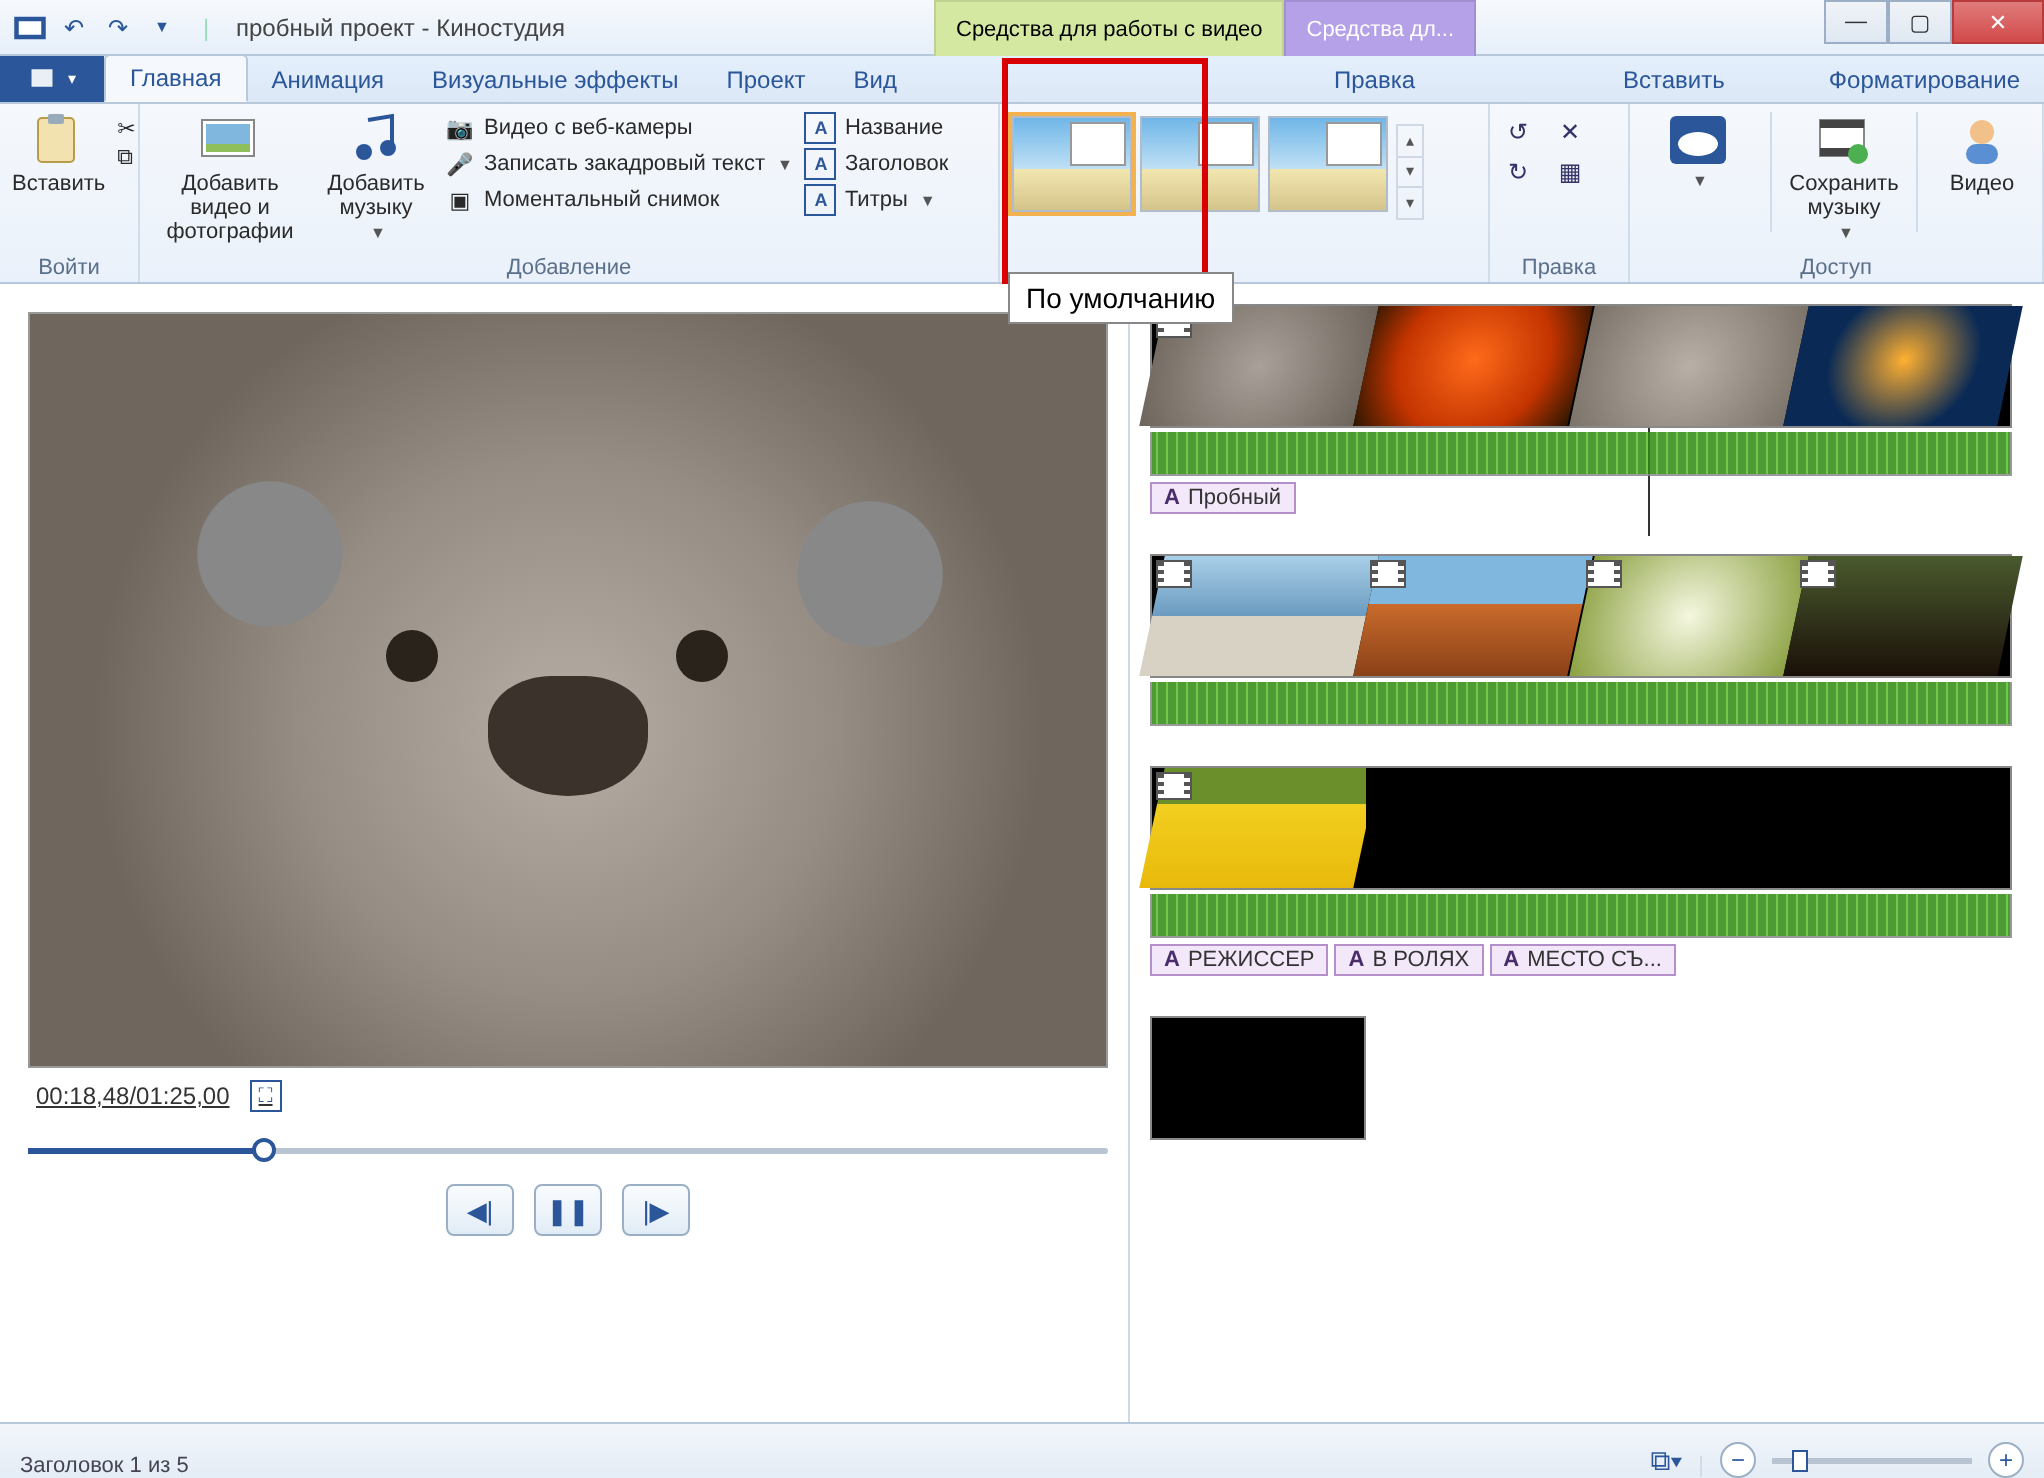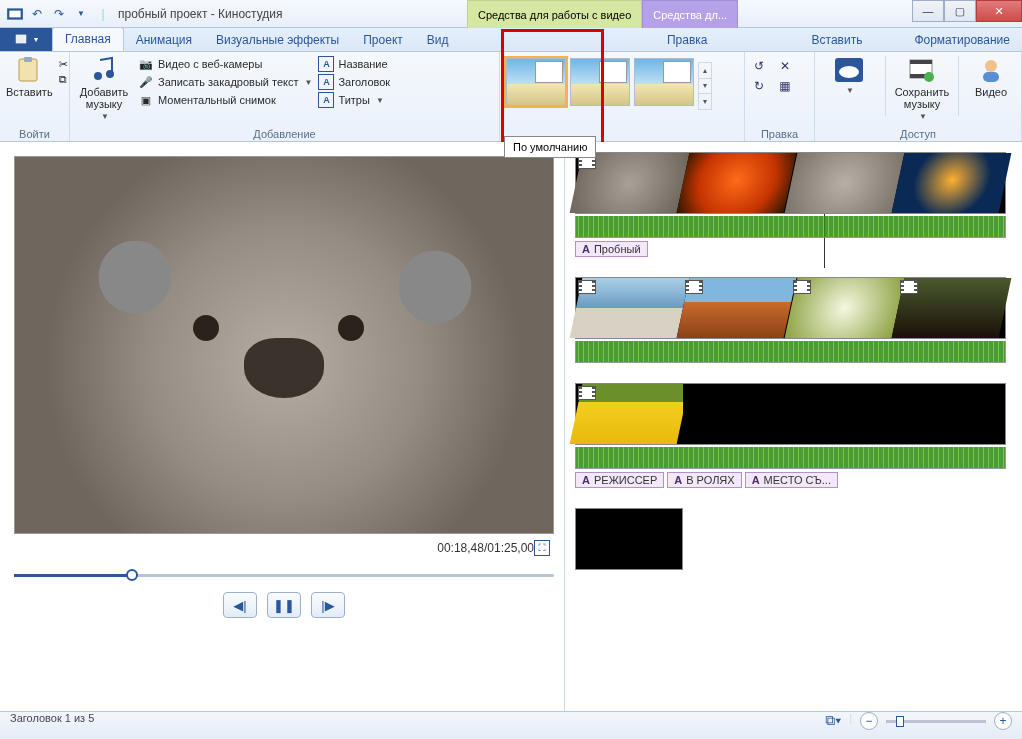--- a/index.html
+++ b/index.html
@@ -52,36 +52,36 @@
 .edit-row { display:flex; gap:10px; }
 .edit-row span { width:16px; height:16px; display:flex; align-items:center; justify-content:center; color:#336; }
 
 
 .red-box { position:absolute; border:3px solid #d80000; pointer-events:none; }
 .box1 { left:501px; top:29px; width:103px; height:126px; }
 .arrow-up { position:absolute; left:566px; top:156px; color:#d80000; font-size:24px; font-weight:bold; }
 .arrow-shaft { position:absolute; left:573px; top:172px; width:2px; height:70px; background:#d80000; }
 
 
-.tooltip { position:absolute; left:504px; top:136px; background:#fff; border:1px solid #888; padding:4px 8px; font-size:11px; z-index:5;text-align:right; }
+.tooltip { position:absolute; left:504px; top:136px; background:#fff; border:1px solid #888; padding:4px 8px; font-size:14px; z-index:5;text-align:right; }
 
 
 .workspace { position:absolute; top:142px; left:0; right:0; bottom:28px; display:flex; background:#fff; }
 .preview-pane { width:564px; padding:14px 10px 0 14px; display:flex; flex-direction:column; }
 .preview { width:540px; height:378px; background:#ddd; border:1px solid #999; position:relative; overflow:hidden; }
 .koala-bg { width:100%; height:100%; background:
   radial-gradient(60px 60px at 120px 120px, #888 0%, #888 60%, transparent 61%),
   radial-gradient(60px 60px at 420px 130px, #888 0%, #888 60%, transparent 61%),
   radial-gradient(circle at 50% 55%, #b6aea4 0%, #958d84 40%, #6f675e 70%),
   linear-gradient(#5a614c,#747a5a);
   position:relative; }
 .koala-nose { position:absolute; left:50%; top:56%; transform:translate(-50%,-50%); width:80px; height:60px; background:#3a322b; border-radius:40% 40% 50% 50%; }
 .koala-eye { position:absolute; width:26px; height:26px; background:#2a231c; border-radius:50%; }
 .koala-eye.l { left:33%; top:42%; } .koala-eye.r { left:60%; top:42%; }
-.time-row { display:flex; justify-content:flex-end; align-items:center; padding:6px 4px; color:#333; font-size:12px; }
+.time-row { display:flex; align-items:center; gap:10px; padding:6px 4px; color:#333; font-size:12px;text-decoration:underline; }
 .fs-icon { width:16px; height:16px; border:1px solid #2b579a; color:#2b579a; display:flex; align-items:center; justify-content:center; font-size:10px; }
 .slider { width:540px; height:14px; position:relative; margin:6px 0 10px; }
 .slider-track { position:absolute; left:0; right:0; top:6px; height:3px; background:#b8c4d2; border-radius:2px; }
 .slider-fill { position:absolute; left:0; width:118px; top:6px; height:3px; background:#2b579a; }
 .slider-thumb { position:absolute; left:112px; top:1px; width:12px; height:12px; background:#fff; border:2px solid #2b579a; border-radius:50%; }
 .play-controls { display:flex; justify-content:center; gap:10px; }
 .pc-btn { width:34px; height:26px; border:1px solid #9bb0c6; border-radius:4px; background:linear-gradient(#fafcfe,#e2ecf6); color:#2b579a; display:flex; align-items:center; justify-content:center; font-size:13px; }
 
 .timeline-pane { flex:1; border-left:1px solid #cfd9e6; padding:10px 16px 0 10px; overflow:hidden; position:relative; }
 .tl-row { margin-bottom:20px; }
@@ -104,21 +104,21 @@
 .title-chip-row { display:flex; gap:3px; margin-top:3px; }
 .title-chip { border:1px solid #b58fc9; background:#f3e7fa; padding:1px 6px; font-size:11px; color:#333; display:flex; align-items:center; gap:4px; }
 .title-chip .a { color:#4a2d6b; font-weight:bold; }
 .film-ic { position:absolute; left:2px; top:2px; width:18px; height:14px; background:#fff; border:1px solid #555; }
 .film-ic::before,.film-ic::after { content:""; position:absolute; width:3px; top:0; bottom:0; background:repeating-linear-gradient(#555 0 2px,#fff 2px 4px); }
 .film-ic::before{left:0} .film-ic::after{right:0}
 .playhead { position:absolute; left:249px; top:6px; width:1px; height:110px; background:#333; }
 .playhead::before { content:""; position:absolute; left:-4px; top:-3px; width:9px; height:9px; background:#333; }
 
 
-.statusbar { position:absolute; bottom:0; left:0; right:0; height:28px; background:linear-gradient(#f2f6fb,#e4ecf5); border-top:1px solid #b7c8db; display:flex; align-items:flex-start; padding:0 10px; color:#445; font-size:11px; }
+.statusbar { position:absolute; bottom:0; left:0; right:0; height:28px; background:linear-gradient(#f2f6fb,#e4ecf5); border-top:1px solid #b7c8db; display:flex; align-items:flex-end; padding:0 10px; color:#445; font-size:11px; }
 .statusbar .sp { flex:1; }
 .zoom-ctrl { display:flex; align-items:center; gap:8px; }
 .zoom-btn { width:18px; height:18px; border:1px solid #9bb0c6; border-radius:50%; background:#fff; color:#2b579a; display:flex; align-items:center; justify-content:center; font-size:12px; }
 .zoom-track { width:100px; height:3px; background:#b8c4d2; position:relative; }
 .zoom-thumb { position:absolute; left:10px; top:-4px; width:8px; height:11px; background:#fff; border:1px solid #2b579a; }
 
 
 .svg-ic { width:100%; height:100%; }
 </style>
 </head>
@@ -183,20 +183,30 @@
       <div class="col-list" style="padding-top:4px;">
         <span class="row-btn">✂</span>
         <span class="row-btn">⧉</span>
       </div>
     </div>
     <div class="group-label">Войти</div>
   </div>
 
   <div class="group" style="width:430px;">
     <div class="group-body">
+      <div class="big-btn w72">
+        <div class="icon">
+          <svg class="svg-ic" viewBox="0 0 32 28">
+              <rect x="2" y="4" width="26" height="18" fill="#fff" stroke="#888"></rect>
+              <rect x="4" y="6" width="22" height="10" fill="#7fb7df"></rect>
+              <rect x="4" y="16" width="22" height="4" fill="#8fbf5a"></rect>
+            </svg>
+        </div>
+        <div class="lbl">Добавить видео и фотографии</div>
+      </div>
       <div class="big-btn">
         <div class="icon">
           <svg class="svg-ic" viewBox="0 0 32 28">
               <path d="M12 4 L24 2 V18" stroke="#2b579a" stroke-width="2" fill="none"></path>
               <circle cx="10" cy="20" r="4" fill="#2b579a"></circle>
               <circle cx="22" cy="18" r="4" fill="#2b579a"></circle>
             </svg>
         </div>
         <div class="lbl">Добавить музыку</div>
         <span class="mini">▼</span>

